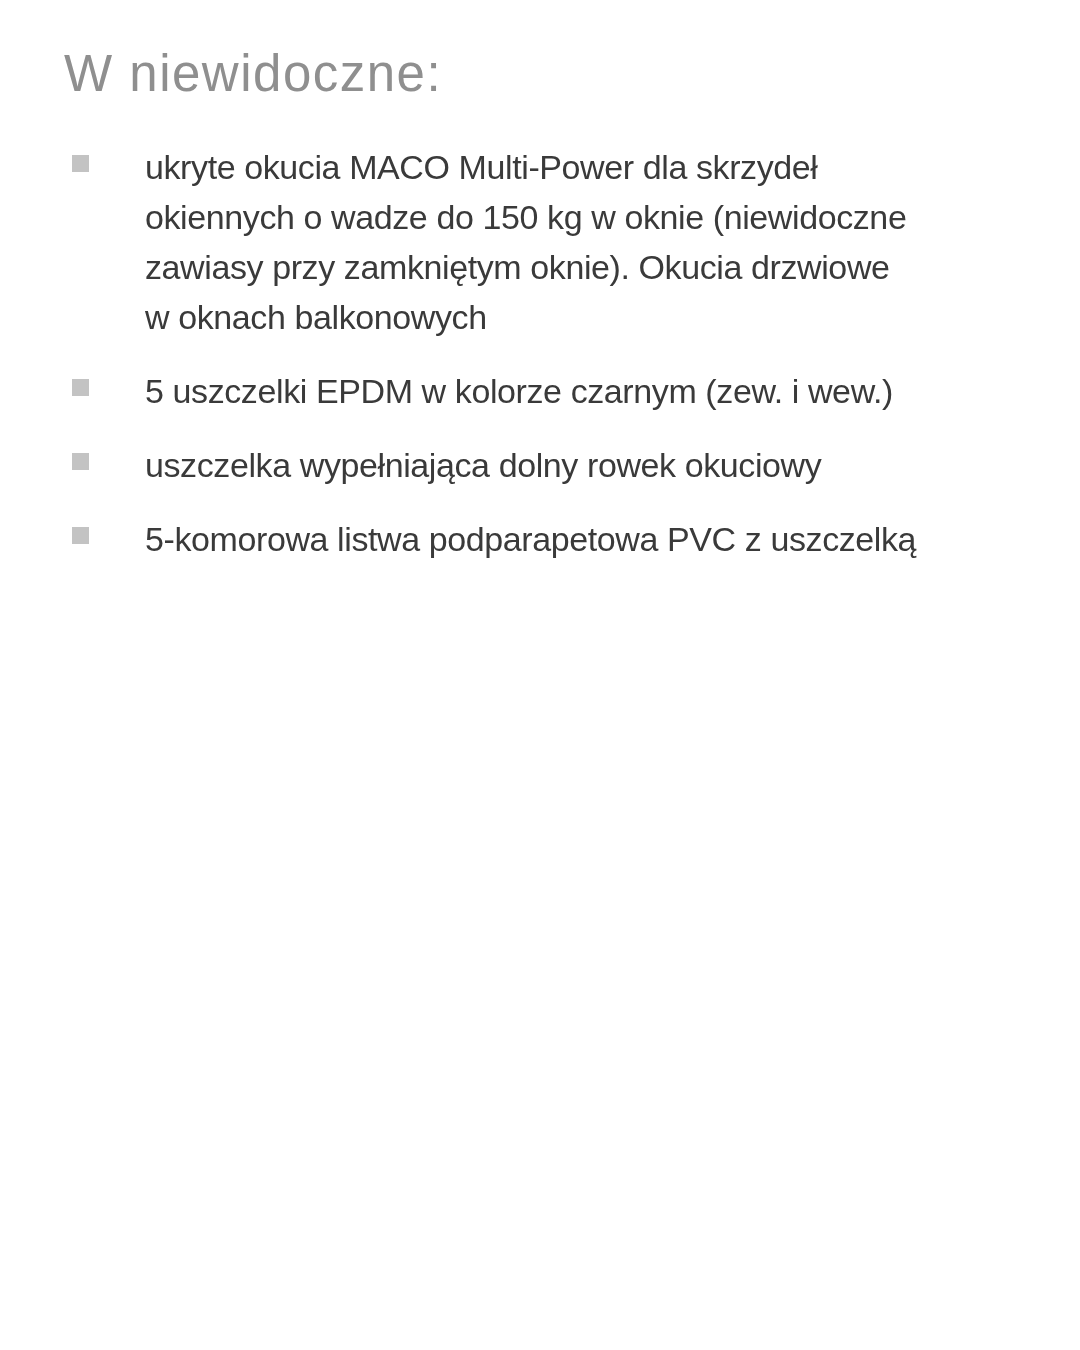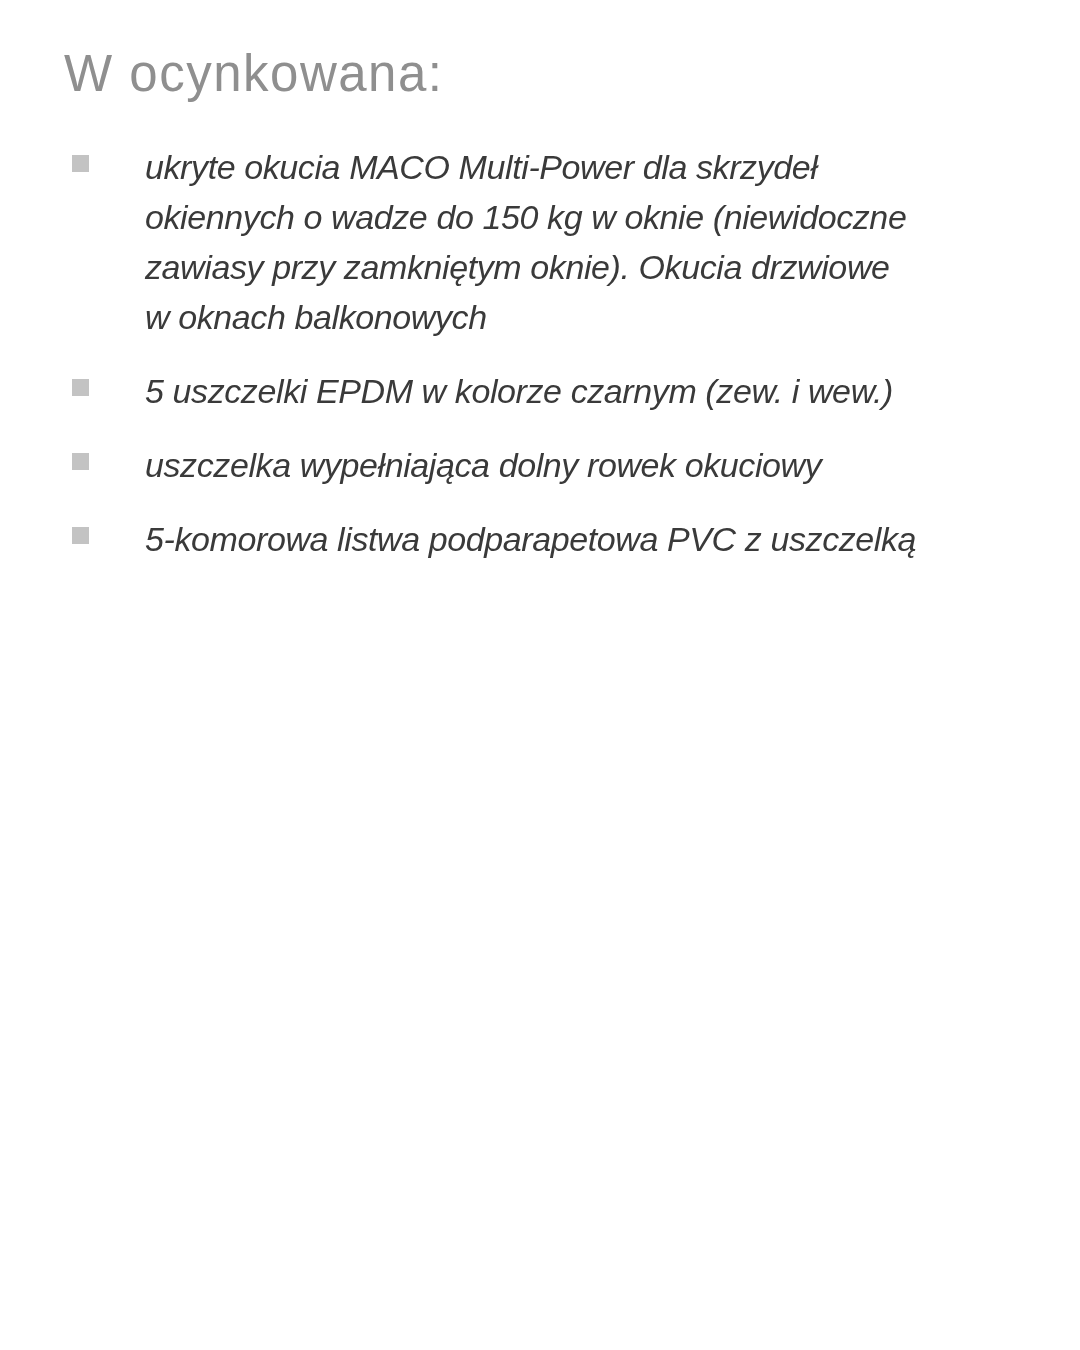--- a/index.html
+++ b/index.html
@@ -23,21 +23,20 @@
   }
   ul.features-list {
     list-style: none;
     margin: 38px 0 0 0;
     padding: 0 60px 0 72px;
   }
   ul.features-list li {
     position: relative;
     padding-left: 73px;
     margin: 0 0 24px 0;
-    font-style: italic;
   }
   .bullet-square {
     position: absolute;
     left: 0;
     top: 13px;
     width: 17px;
     height: 17px;
     background: #c3c3c3;
   }
   .item-text {
@@ -46,21 +45,21 @@
     font-size: 34px;
     line-height: 50px;
     font-weight: 300;
     letter-spacing: -0.4px;
     color: #3a3a3a;
   }
 </style>
 </head>
 <body>
 
-<h1 class="page-title">W ocynkowana:</h1>
+<h1 class="page-title">W niewidoczne:</h1>
 
 <ul class="features-list">
   <li>
     <span class="bullet-square"></span>
     <span class="item-text">ukryte okucia MACO Multi-Power dla skrzydeł
 okiennych o wadze do 150 kg w oknie (niewidoczne
 zawiasy przy zamkniętym oknie). Okucia drzwiowe
 w oknach balkonowych</span>
   </li>
   <li>

